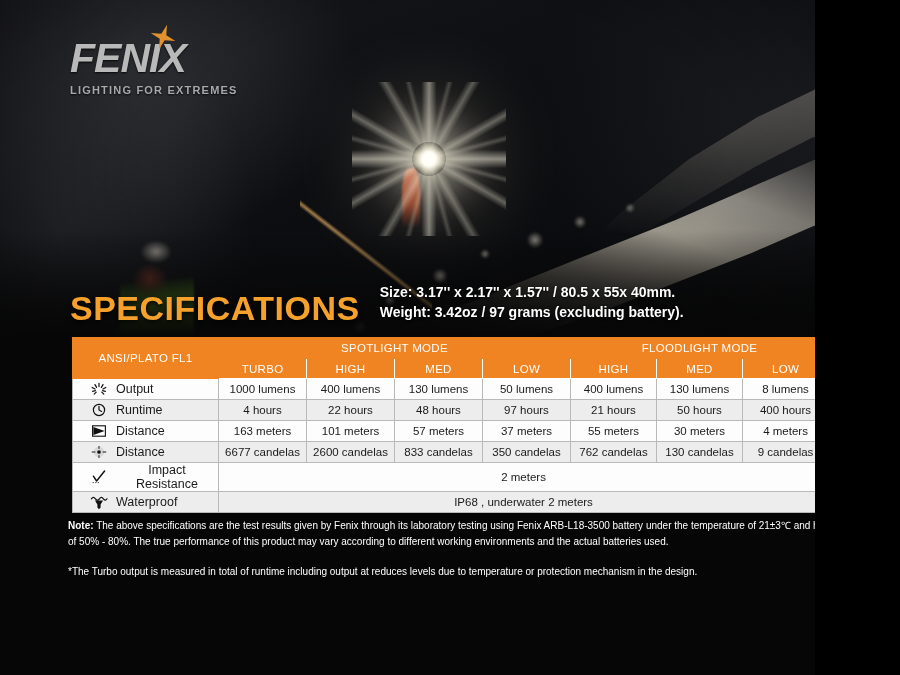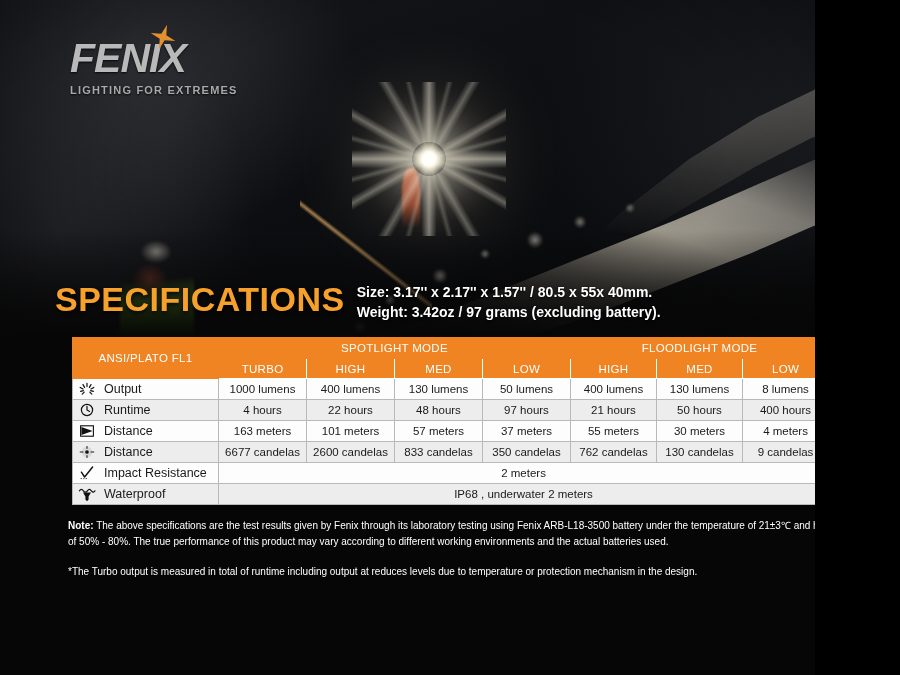--- a/index.html
+++ b/index.html
@@ -160,22 +160,22 @@
     margin-top: 5px;
     font-size: 11px;
     font-weight: bold;
     letter-spacing: 1.2px;
     color: #a9a9a9;
     text-shadow: 0 1px 2px rgba(0,0,0,.9);
   }
 
   
   .spec-head {
-    position: absolute; left: 55px; top: 282px; z-index: 6;
-    display: flex; gap: 12px;
+    position: absolute; left: 70px; top: 282px; z-index: 6;
+    display: flex; align-items: flex-end; gap: 20px;
   }
   .spec-title {
     font-size: 34px;
     font-weight: bold;
     color: #f5a12b;
     letter-spacing: .5px;
     line-height: 1;
     text-shadow: 0 2px 4px rgba(0,0,0,.85);
   }
   .spec-size {
@@ -226,21 +226,21 @@
     font-size: 11.5px;
     font-weight: bold;
     letter-spacing: .3px;
     border: 1px solid #ffffff !important;
     height: 20px;
   }
   .rowlabel {
     text-align: left;
     font-size: 12.5px;
     color: #1a1a1a;
-    padding-left: 4px;
+    padding-left: 16px;
   }
   .rowlabel .lbl-in {
     display: flex; align-items: center; gap: 7px;
   }
   .cellv {
     font-size: 11.5px;
     color: #1a1a1a;
     height: 21px;
   }
   tr.rA td { background: #fdfdfd; }

